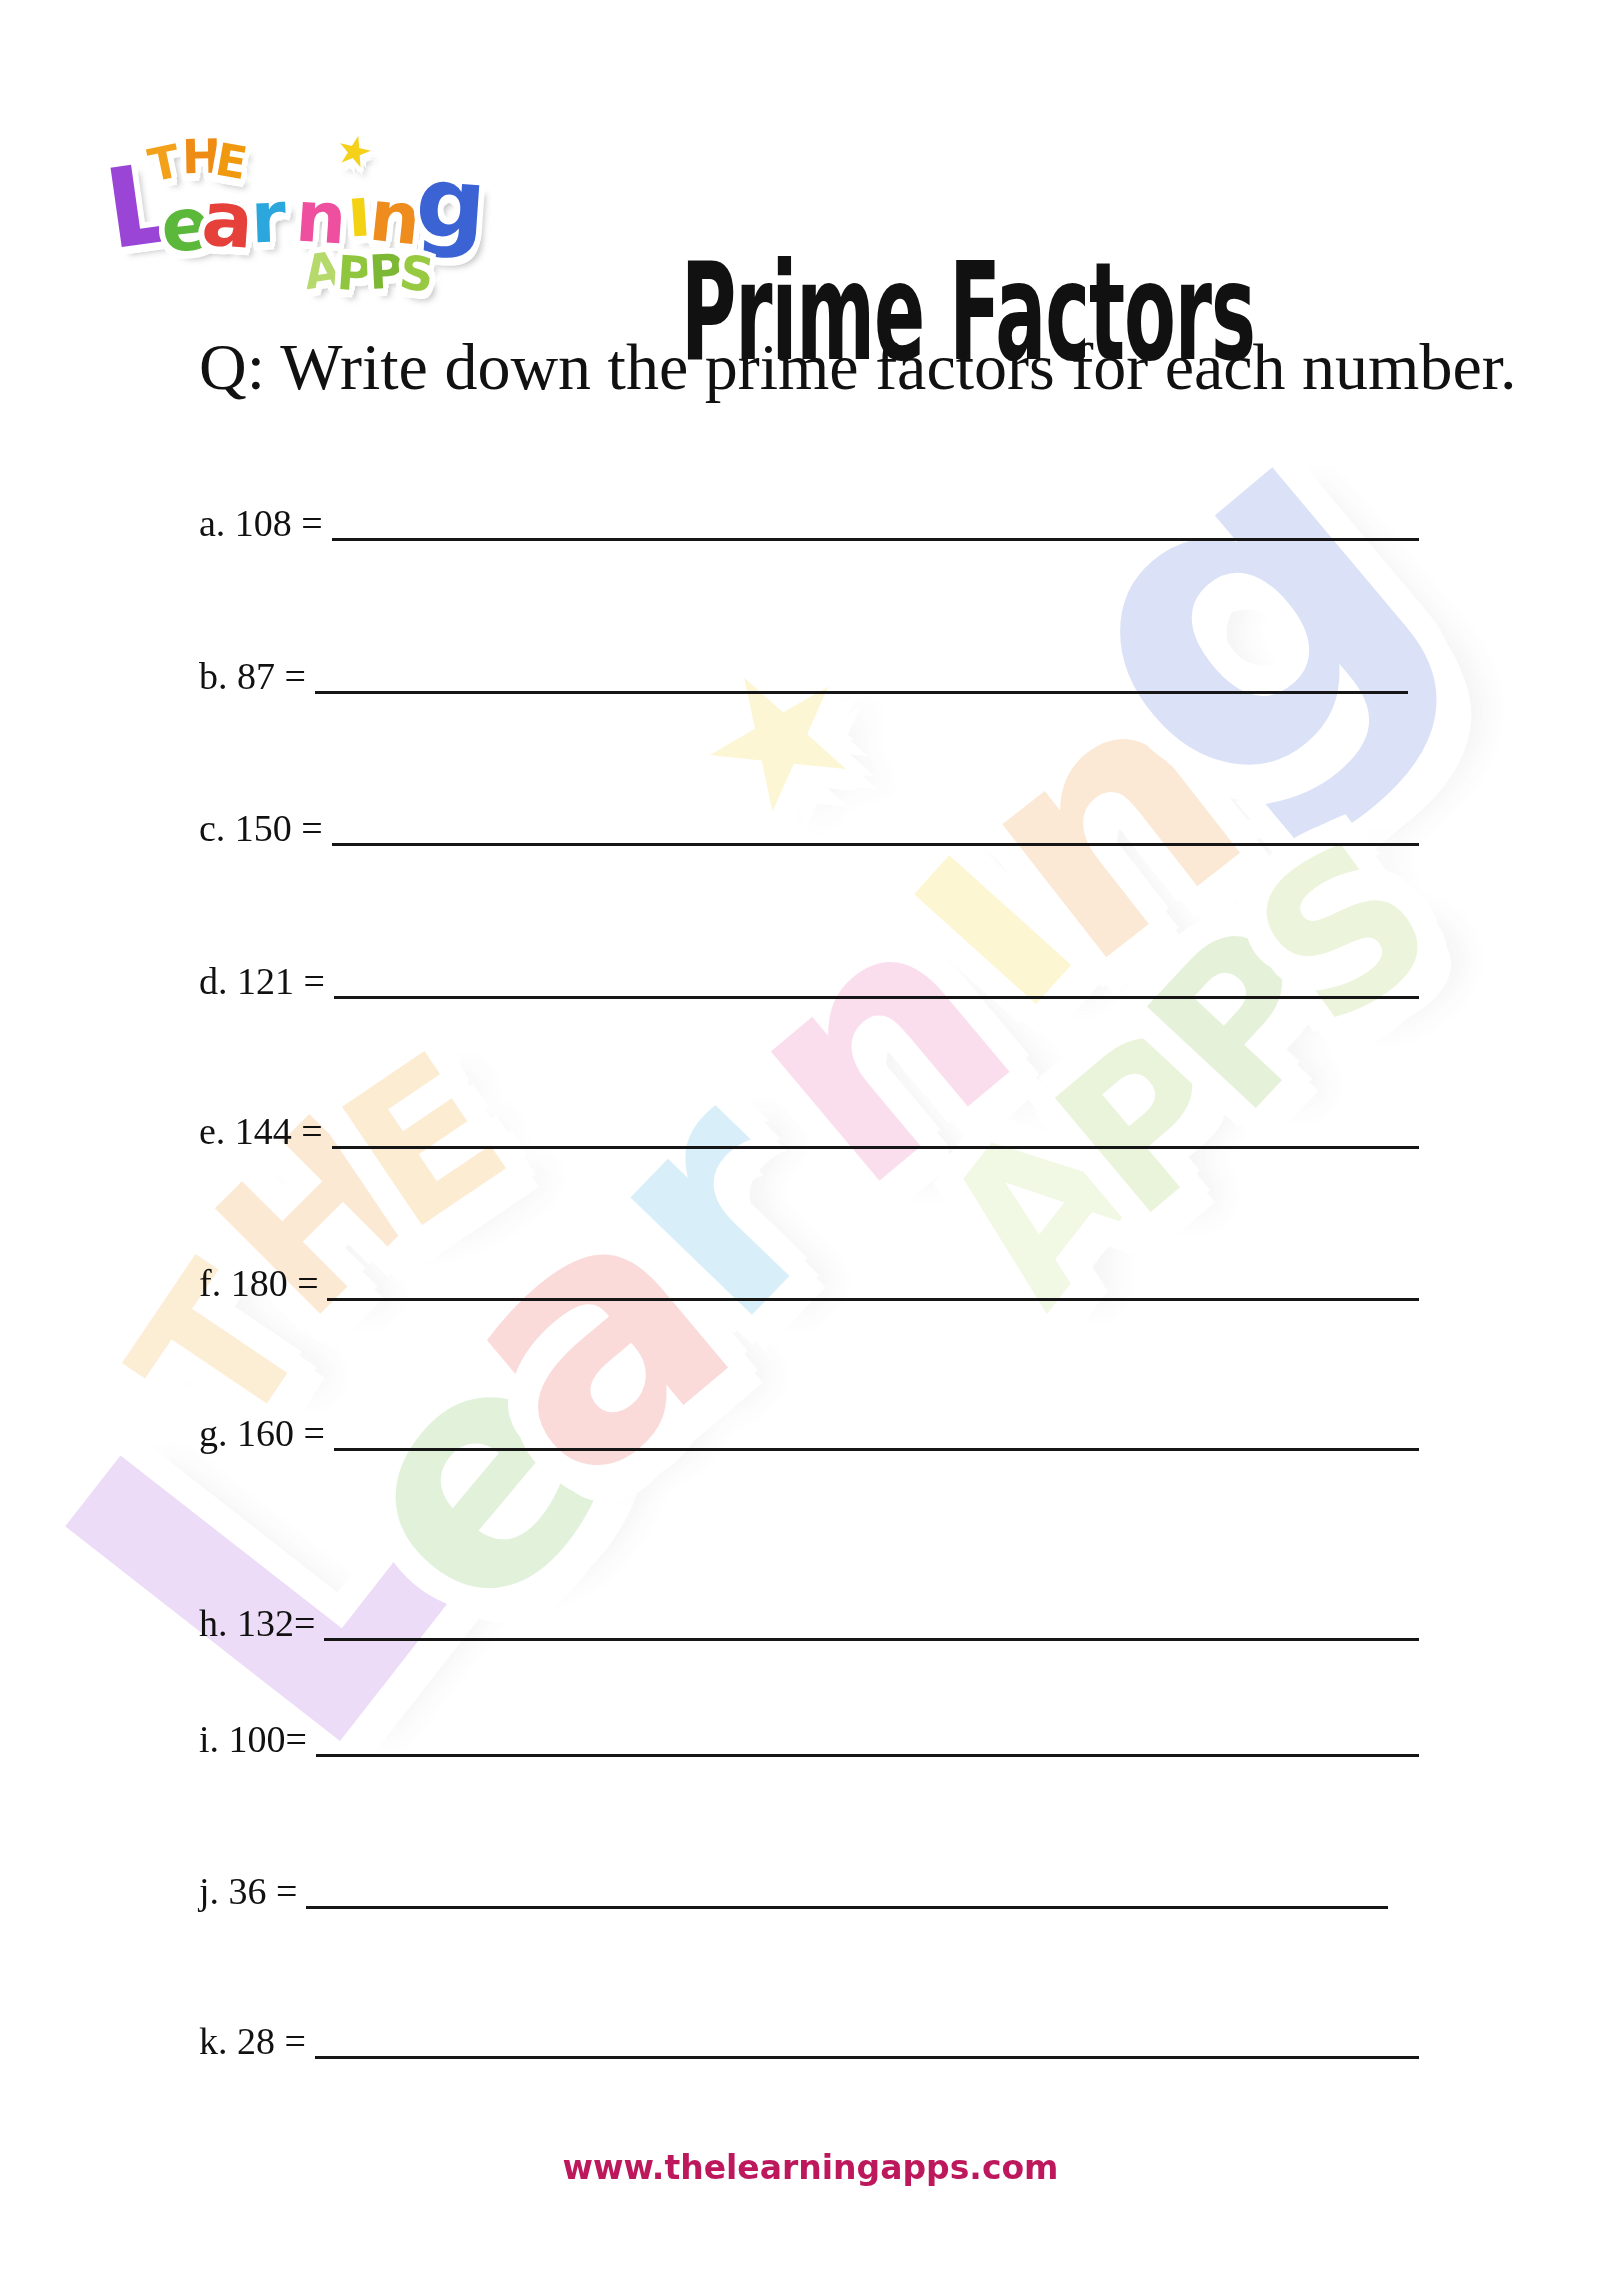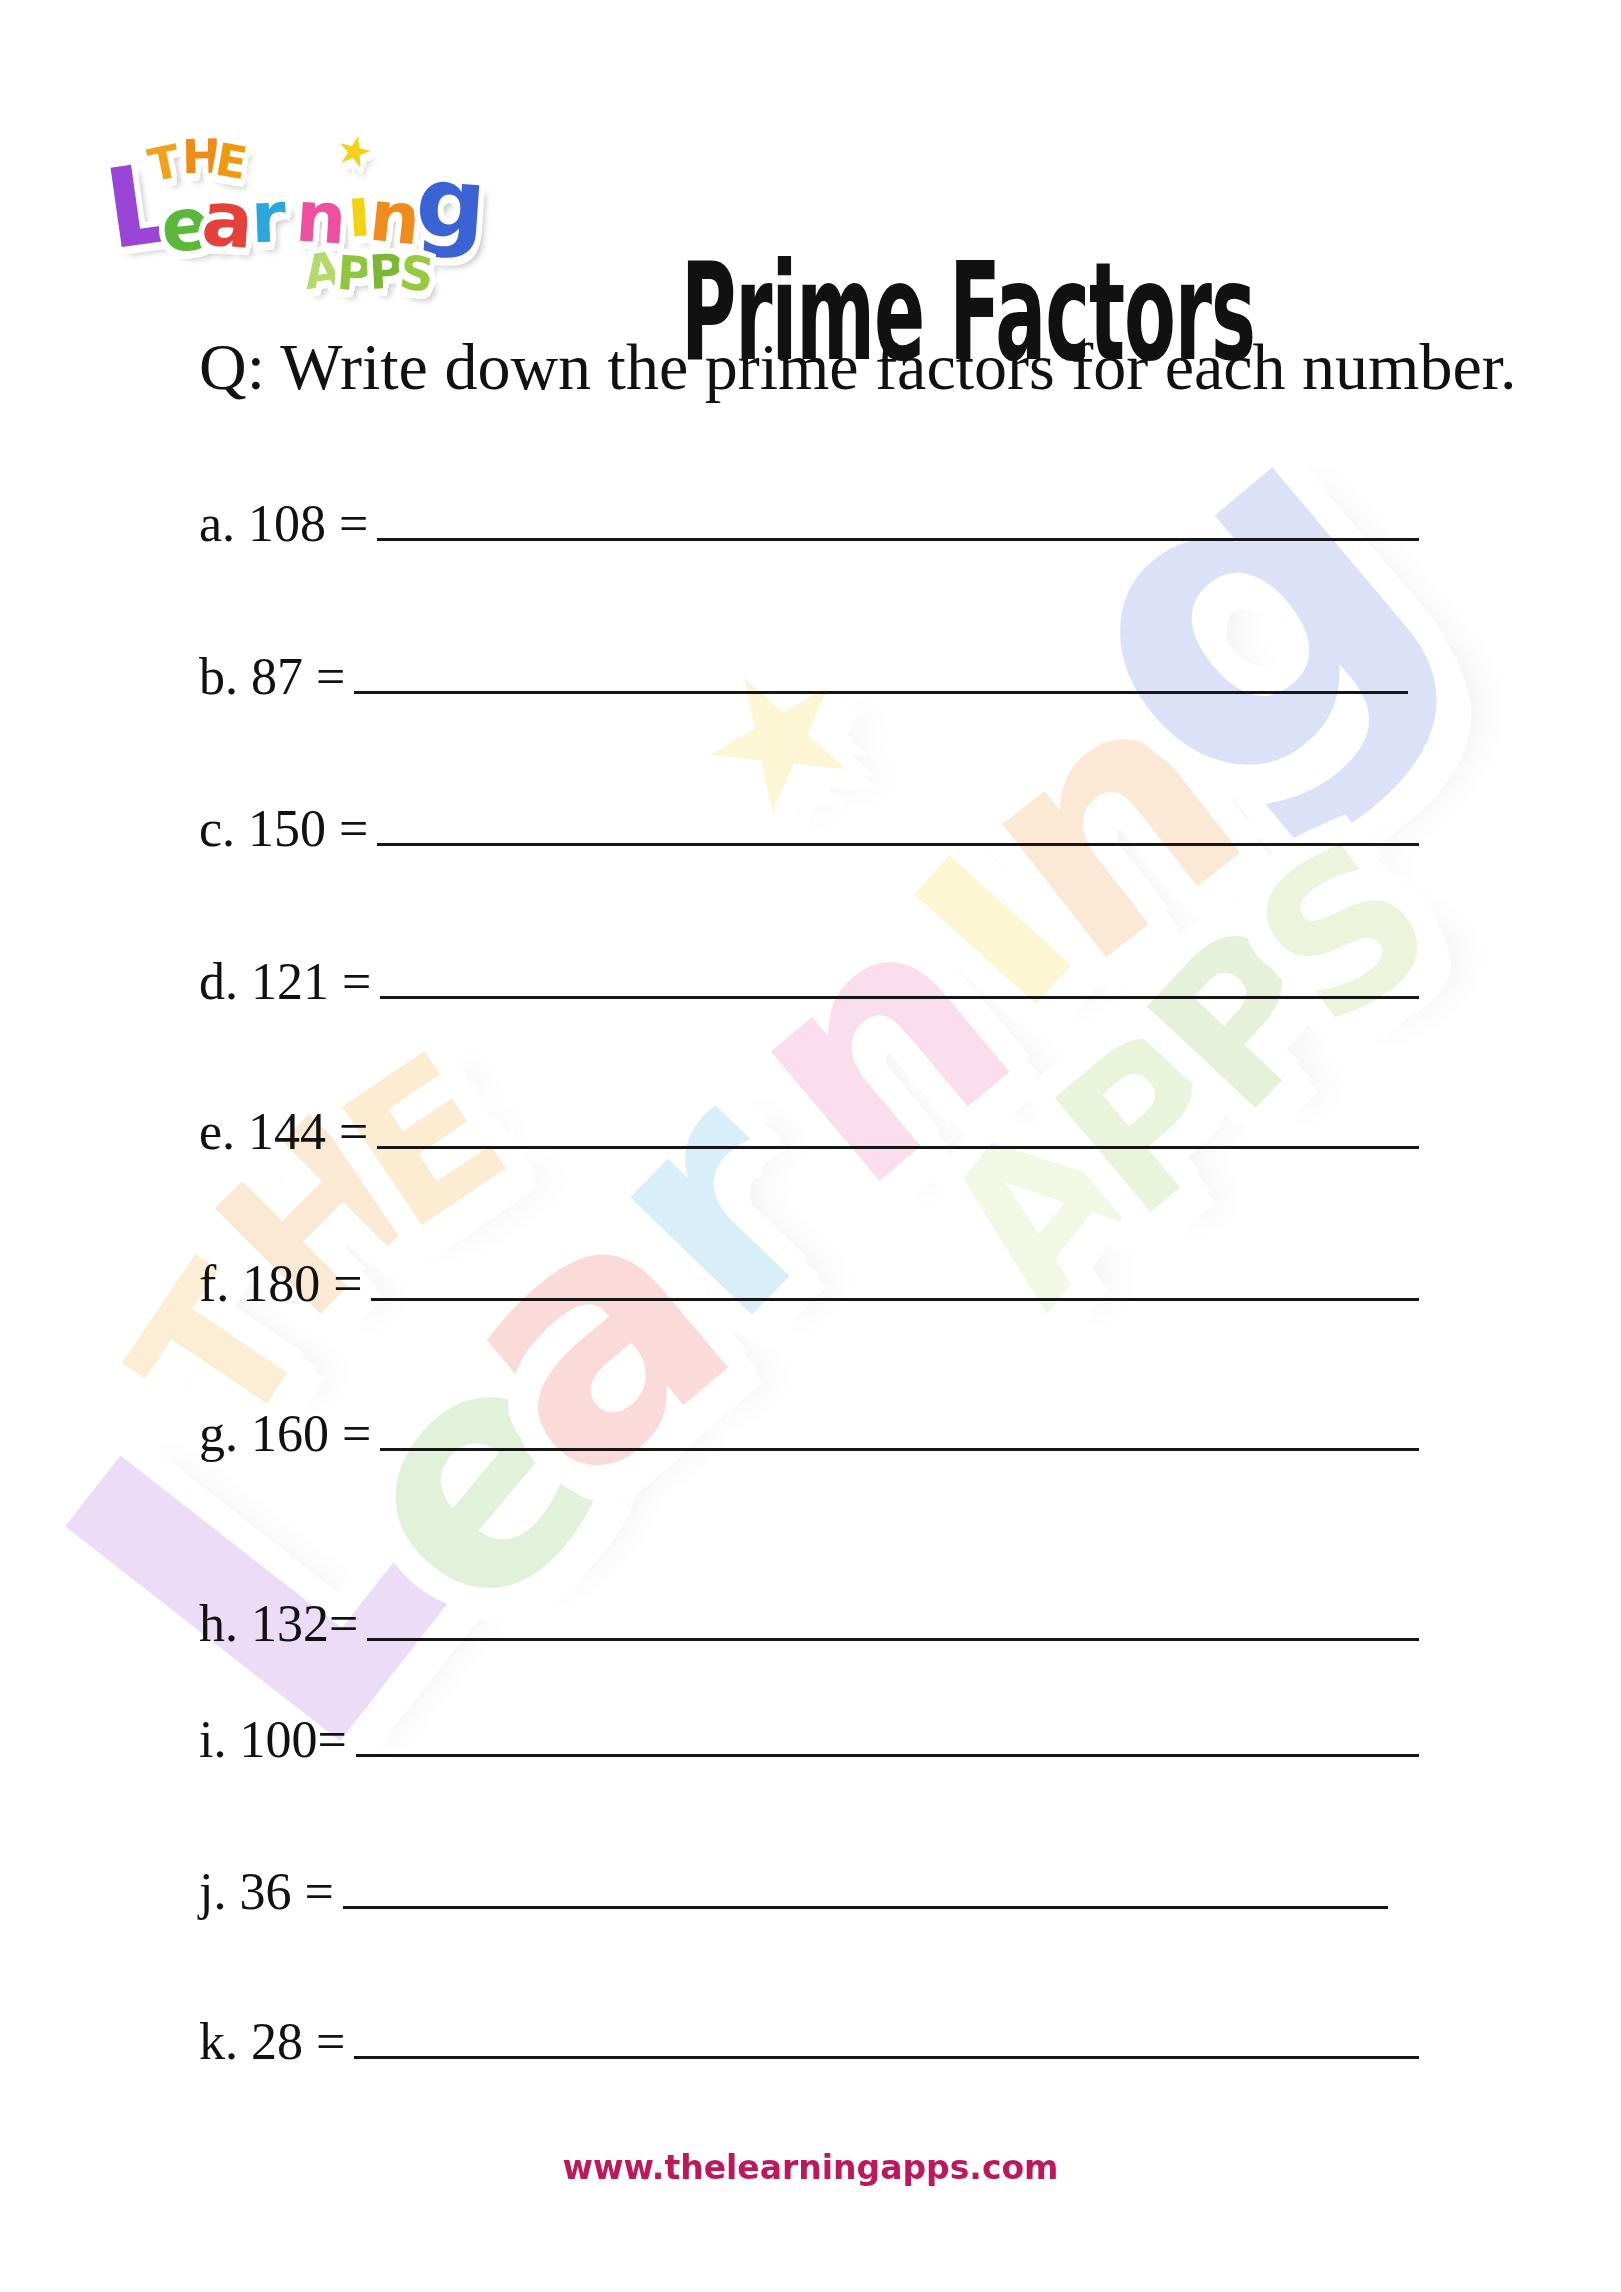--- a/index.html
+++ b/index.html
@@ -56,21 +56,21 @@
   .question{
     position:absolute;left:199px;top:331px;z-index:2;
     font-size:66px;line-height:1.1;white-space:nowrap;
   }
 
   
   .row{
     position:absolute;left:199px;right:202px;height:37px;z-index:2;
     display:flex;align-items:flex-start;
   }
-  .row .lbl{font-size:52px;line-height:37px;white-space:pre;}
+  .row .lbl{font-size:38px;line-height:37px;white-space:pre;}
   .row .fill{
     flex:1;height:33px;margin-left:8.8px;
     border-bottom:3.9px solid #161616;
   }
   #row-b{right:213px;}
   #row-j{right:233px;}
 
   
   .footer{
     position:absolute;left:0;top:2148px;width:100%;z-index:2;text-align:center;

